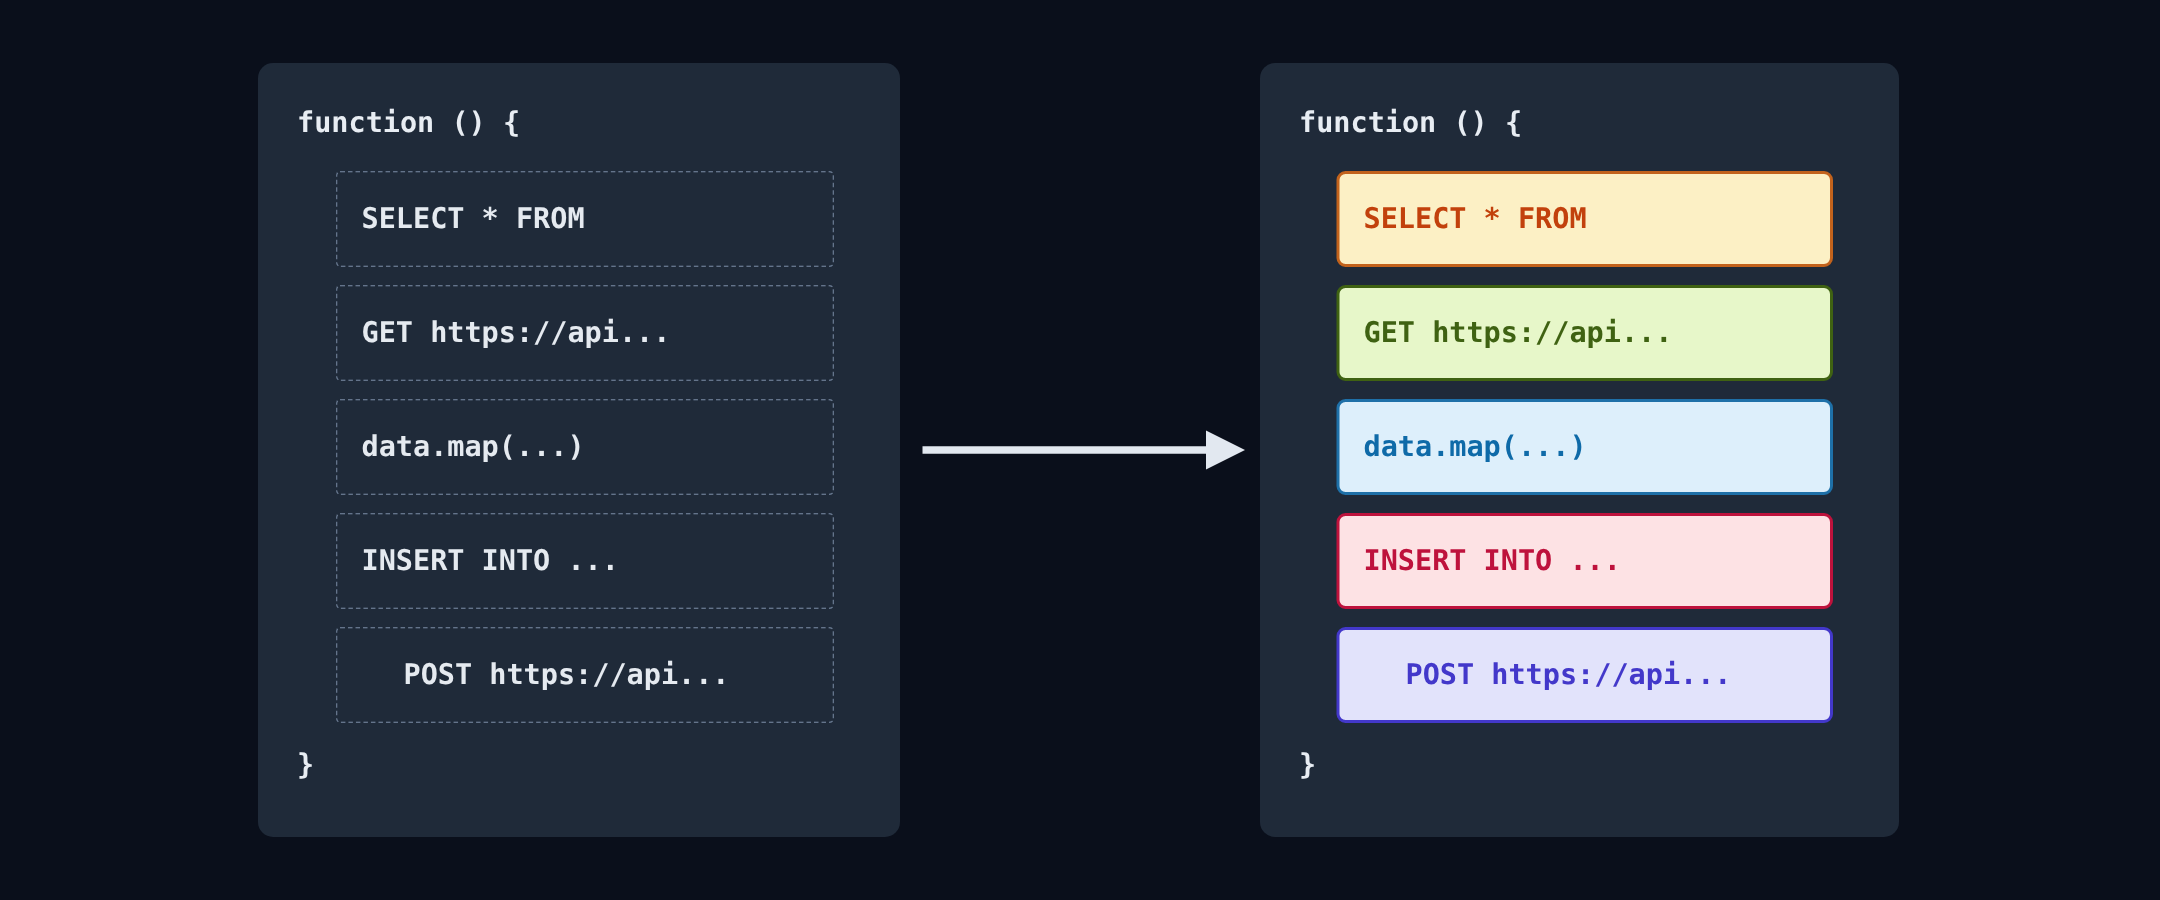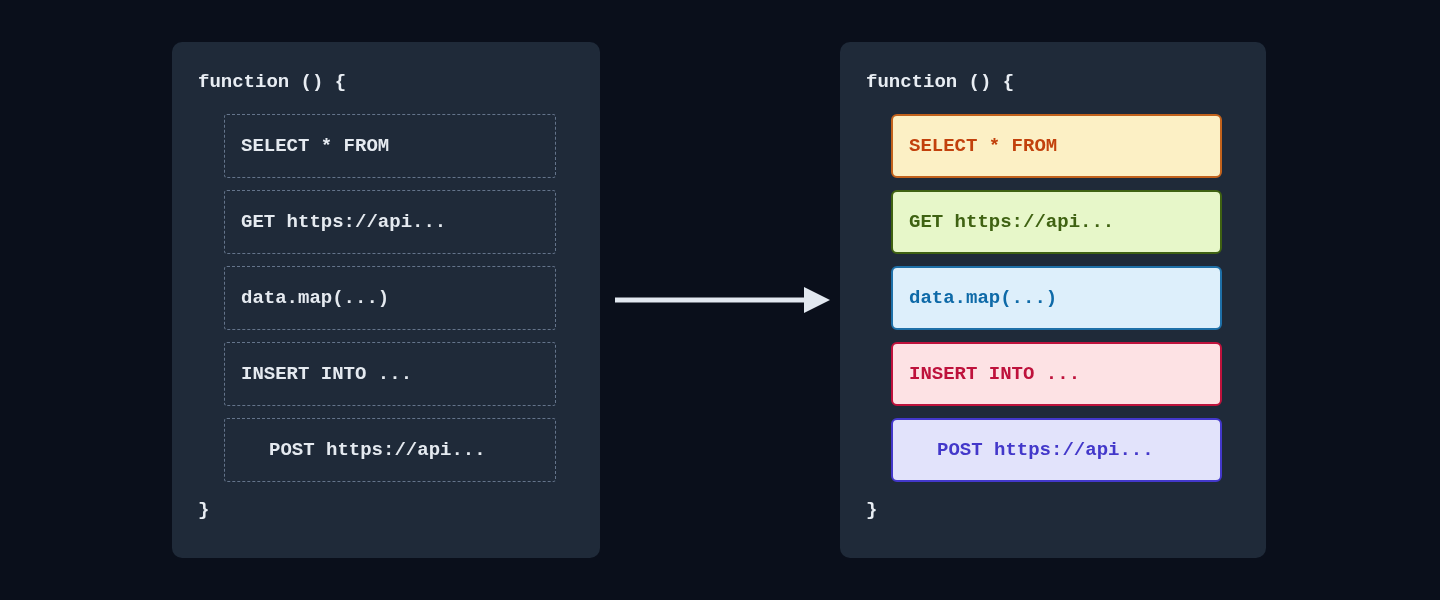--- a/index.html
+++ b/index.html
@@ -4,21 +4,21 @@
 <style>
   * { margin: 0; padding: 0; box-sizing: border-box; }
   html, body {
     width: 1440px; height: 600px;
     background: #0a0f1b;
     overflow: hidden;
     font-family: "DejaVu Sans Mono", "Liberation Mono", monospace;
   }
   .stage {
     position: relative;
-    width: 1440px; height: 600px; font-family: Liberation Mono, monospace;
+    width: 1440px; height: 600px;
   }
   .panel {
     position: absolute;
     top: 42px;
     height: 516px;
     background: #1f2a39;
     border-radius: 10px;
     padding: 26px 44px 26px 26px;
   }
   .panel-left  { left: 172px; width: 428px; }

